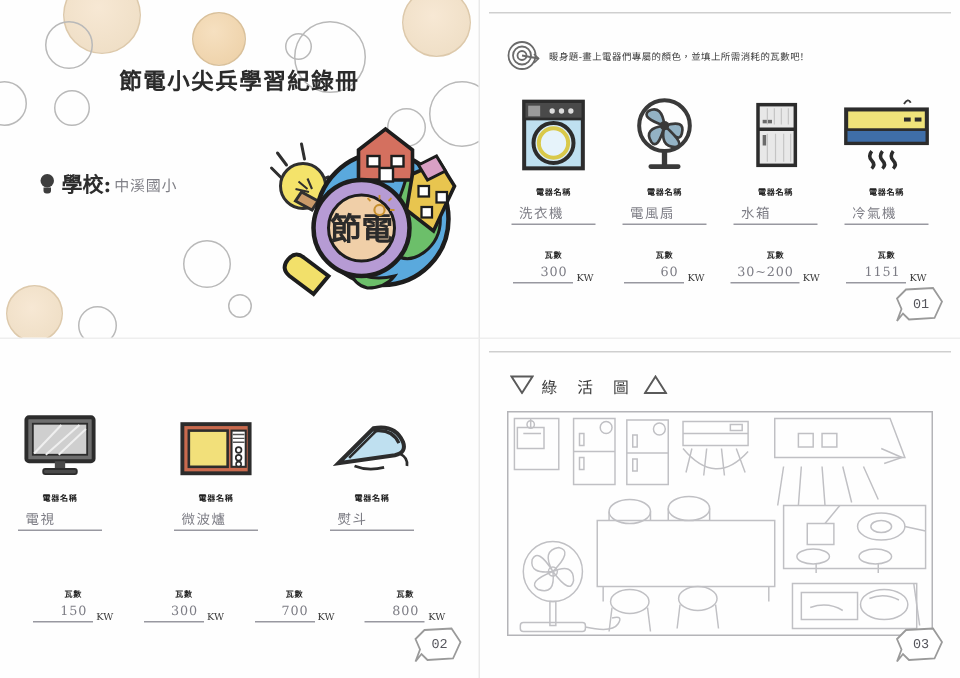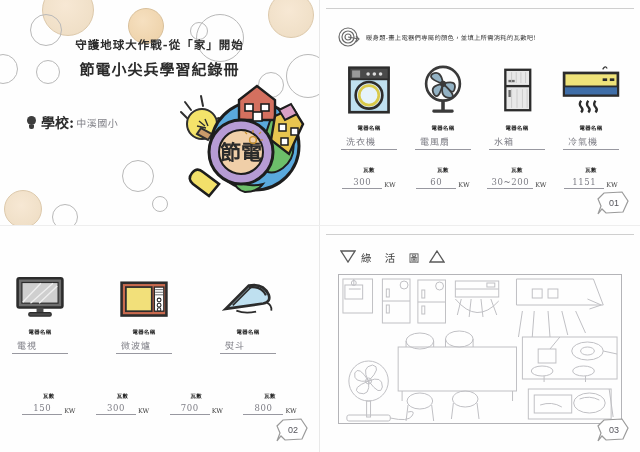--- a/index.html
+++ b/index.html
@@ -52,27 +52,27 @@
   .grid4{position:absolute;left:12px;right:12px;top:58px;display:grid;grid-template-columns:repeat(4,1fr);}
   .cell{display:flex;flex-direction:column;align-items:center;}
   .art{height:58px;display:flex;align-items:flex-end;justify-content:center;}
   .cap{margin-top:8px;font-size:5.4px;color:#222;font-family:"DejaVu Serif","Liberation Serif",serif;font-weight:700;letter-spacing:.4px;}
   .hw{margin-top:3px;font-size:9px;color:#6f6f78;font-family:"DejaVu Serif","Liberation Serif",serif;
       border-bottom:1px solid #8e8e96;padding:0 5px 1px;min-width:46px;letter-spacing:1px;opacity:.9;}
   .watt-row{position:absolute;left:12px;right:12px;top:158px;display:grid;grid-template-columns:repeat(4,1fr);}
   .wcell{display:flex;flex-direction:column;align-items:center;}
   .wline{margin-top:3px;display:flex;align-items:flex-end;gap:2px;}
   .wnum{font-size:8.5px;color:#6f6f78;font-family:"DejaVu Serif","Liberation Serif",serif;
-        border-bottom:1px solid #8e8e96;padding:0 4px 1px;min-width:32px;text-align:center;letter-spacing:.6px;opacity:.9;}
+        border-bottom:1px solid #8e8e96;padding:0 4px 1px;min-width:32px;text-align:right;letter-spacing:.6px;opacity:.9;}
   .wunit{font-size:6.5px;color:#3a3a3a;font-family:"DejaVu Serif","Liberation Serif",serif;}
 
   
   .pgbadge{position:absolute;right:10px;bottom:8px;width:34px;height:28px;}
   .pgbadge .num{position:absolute;inset:0;display:flex;align-items:center;justify-content:center;
-                font-size:9px;color:#55555c;font-family:Liberation Sans, sans-serif;padding-left:2px;}
+                font-size:9px;color:#55555c;font-family:Liberation Mono, monospace;padding-left:2px;}
 
   
   .p3-head{position:absolute;left:20px;top:22px;display:flex;align-items:center;gap:5px;justify-content:flex-end;}
   .p3-head .t{font-size:10.5px;color:#3a3a3a;letter-spacing:5px;font-family:"DejaVu Serif","Liberation Serif",serif;}
   .sketchbox{position:absolute;left:18px;top:48px;right:18px;bottom:28px;border:1px solid #b4b4b8;background:#fefefe;}
 </style>
 </head>
 <body>
 
 <div class="scan">
@@ -89,21 +89,20 @@
       <div class="bub" style="left:36px;top:60px;width:22px;height:22px;"></div>
       <div class="bub" style="left:258px;top:72px;width:24px;height:24px;"></div>
       <div class="bub" style="left:286px;top:54px;width:42px;height:42px;"></div>
       <div class="bub" style="left:122px;top:160px;width:30px;height:30px;"></div>
       <div class="bub fill-t" style="left:4px;top:190px;width:36px;height:36px;"></div>
       <div class="bub" style="left:52px;top:204px;width:24px;height:24px;"></div>
       <div class="bub" style="left:152px;top:196px;width:14px;height:14px;"></div>
     </div>
 
     <div class="cover-title">
-      <div class="l1">守護地球大作戰-從「家」開始</div>
       <div class="l2">節電小尖兵學習紀錄冊</div>
     </div>
 
     <div class="fields">
       <div class="field">
         <span class="f-icon">
             <span class="bulbhead"></span>
             <span class="bulbbase"></span>
           </span>
         <span class="f-label">學校:</span>

